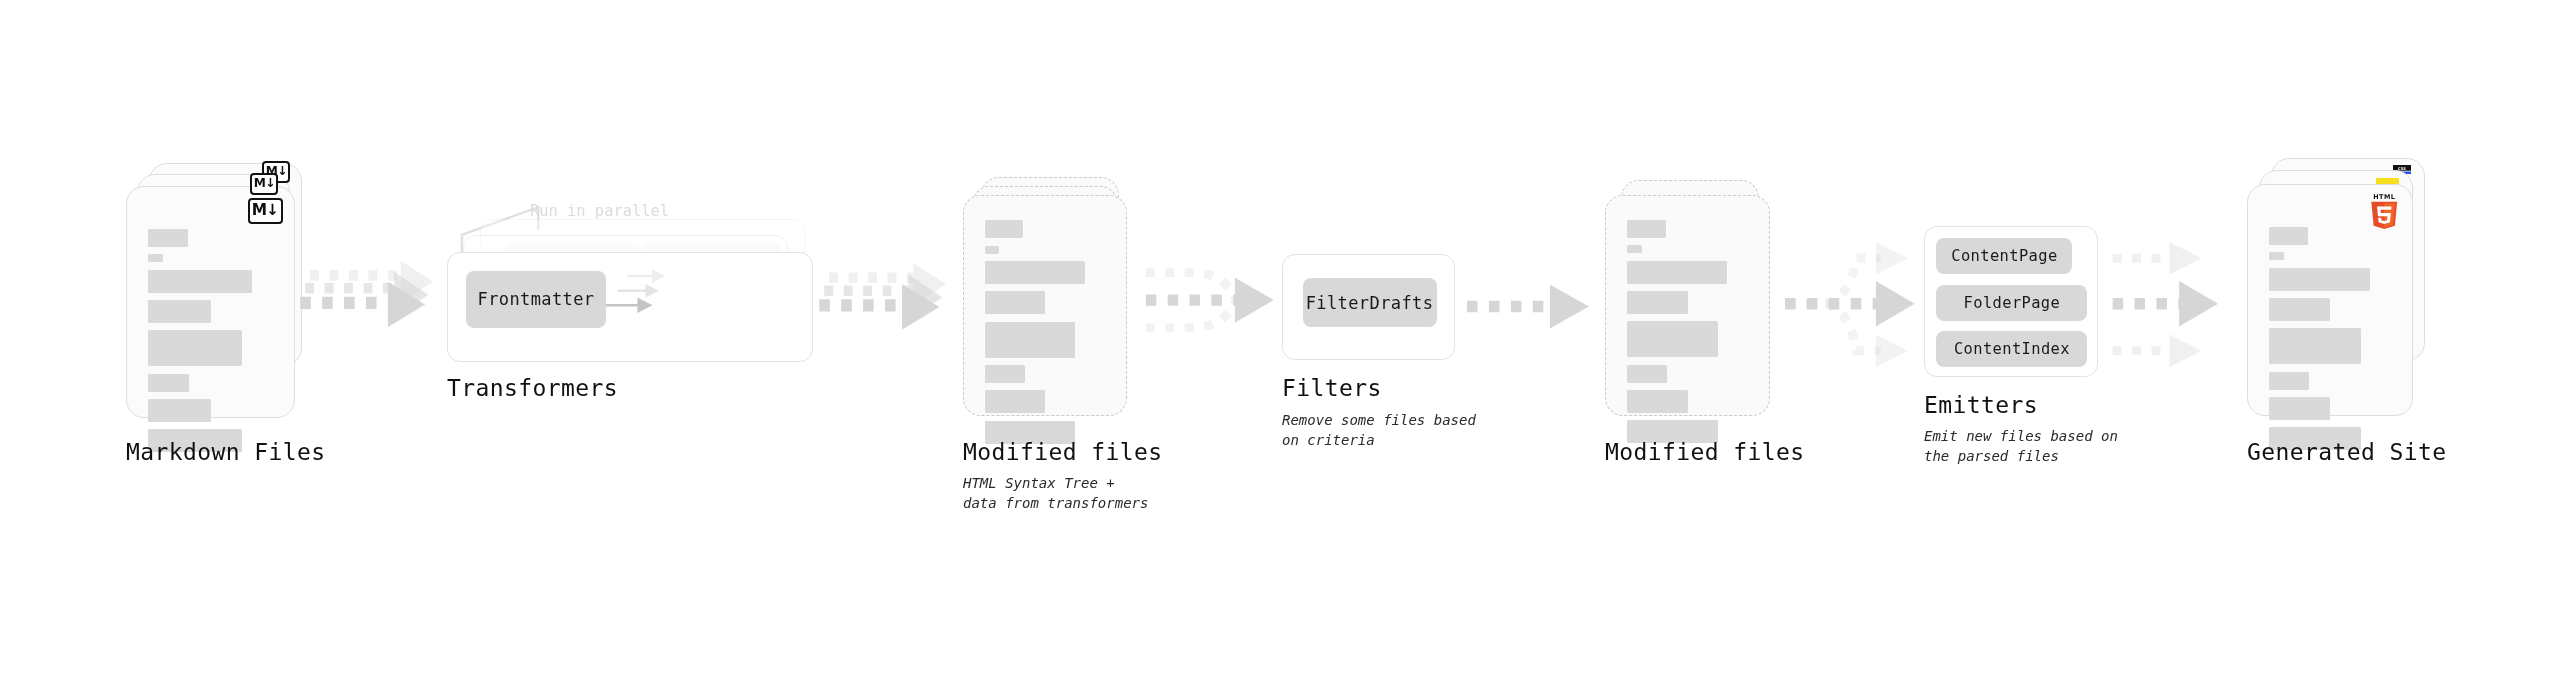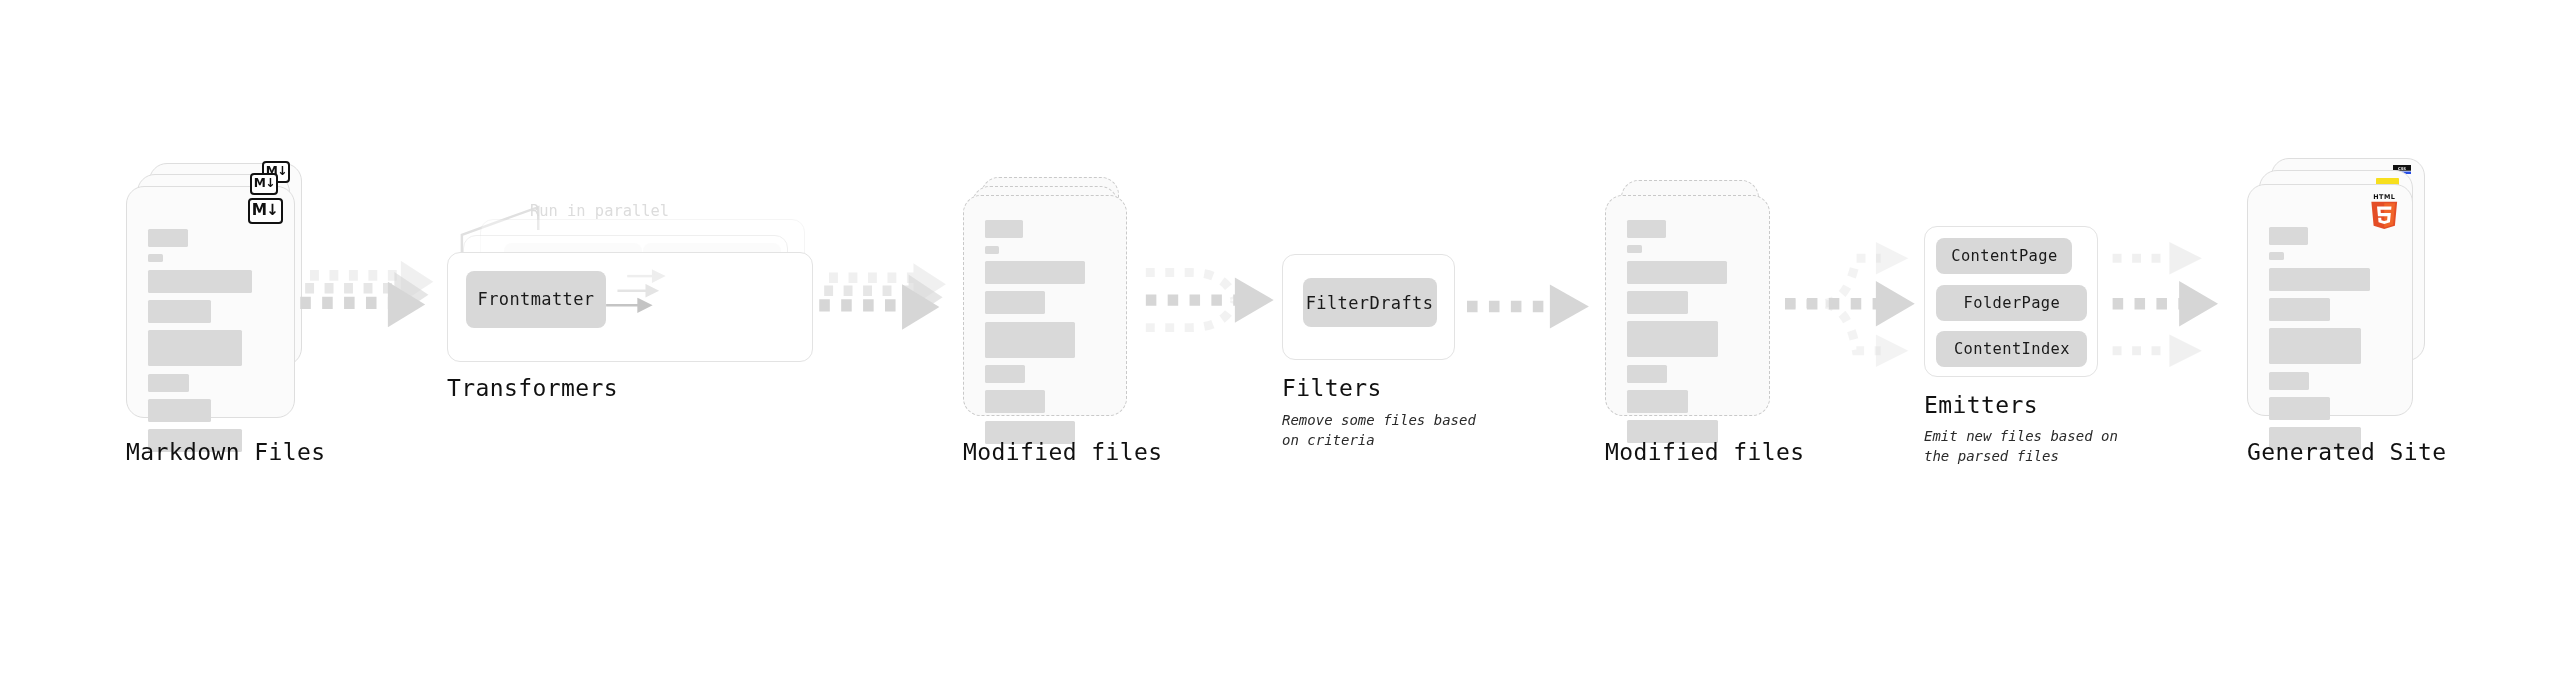--- a/index.html
+++ b/index.html
@@ -221,20 +221,22 @@
           <div class="bar" style="width: 83%; height: 23px;"></div>
           <div class="bar" style="width: 50%; height: 23px;"></div>
           <div class="bar" style="width: 75%; height: 36px;"></div>
           <div class="bar" style="width: 33%; height: 18px;"></div>
           <div class="bar" style="width: 50%; height: 23px;"></div>
           <div class="bar" style="width: 75%; height: 23px;"></div>
         </div>
     </div>
   </div>
   <div class="title" style="left:963px;top:439px;">Modified files</div>
+  <div class="subtitle" style="left:963px;top:473px;">HTML Syntax Tree +
+data from transformers</div>
 
   <svg class="abs-svg" style="left:1144px;top:258px;" width="138" height="89" viewBox="0 0 170 110">
     <g fill="none" stroke="#d6d6d6" stroke-width="11" stroke-dasharray="11 13">
       <path d="M2,18 L58,18 Q100,18 112,50" opacity="0.32"></path>
       <path d="M2,86 L58,86 Q100,86 112,54" opacity="0.32"></path>
       <line x1="2" y1="52" x2="118" y2="52" opacity="1" stroke-width="14" stroke-dasharray="13 14"></line>
     </g>
     <polygon points="112,24 160,52 112,80" fill="#d6d6d6"></polygon>
   </svg>
 

